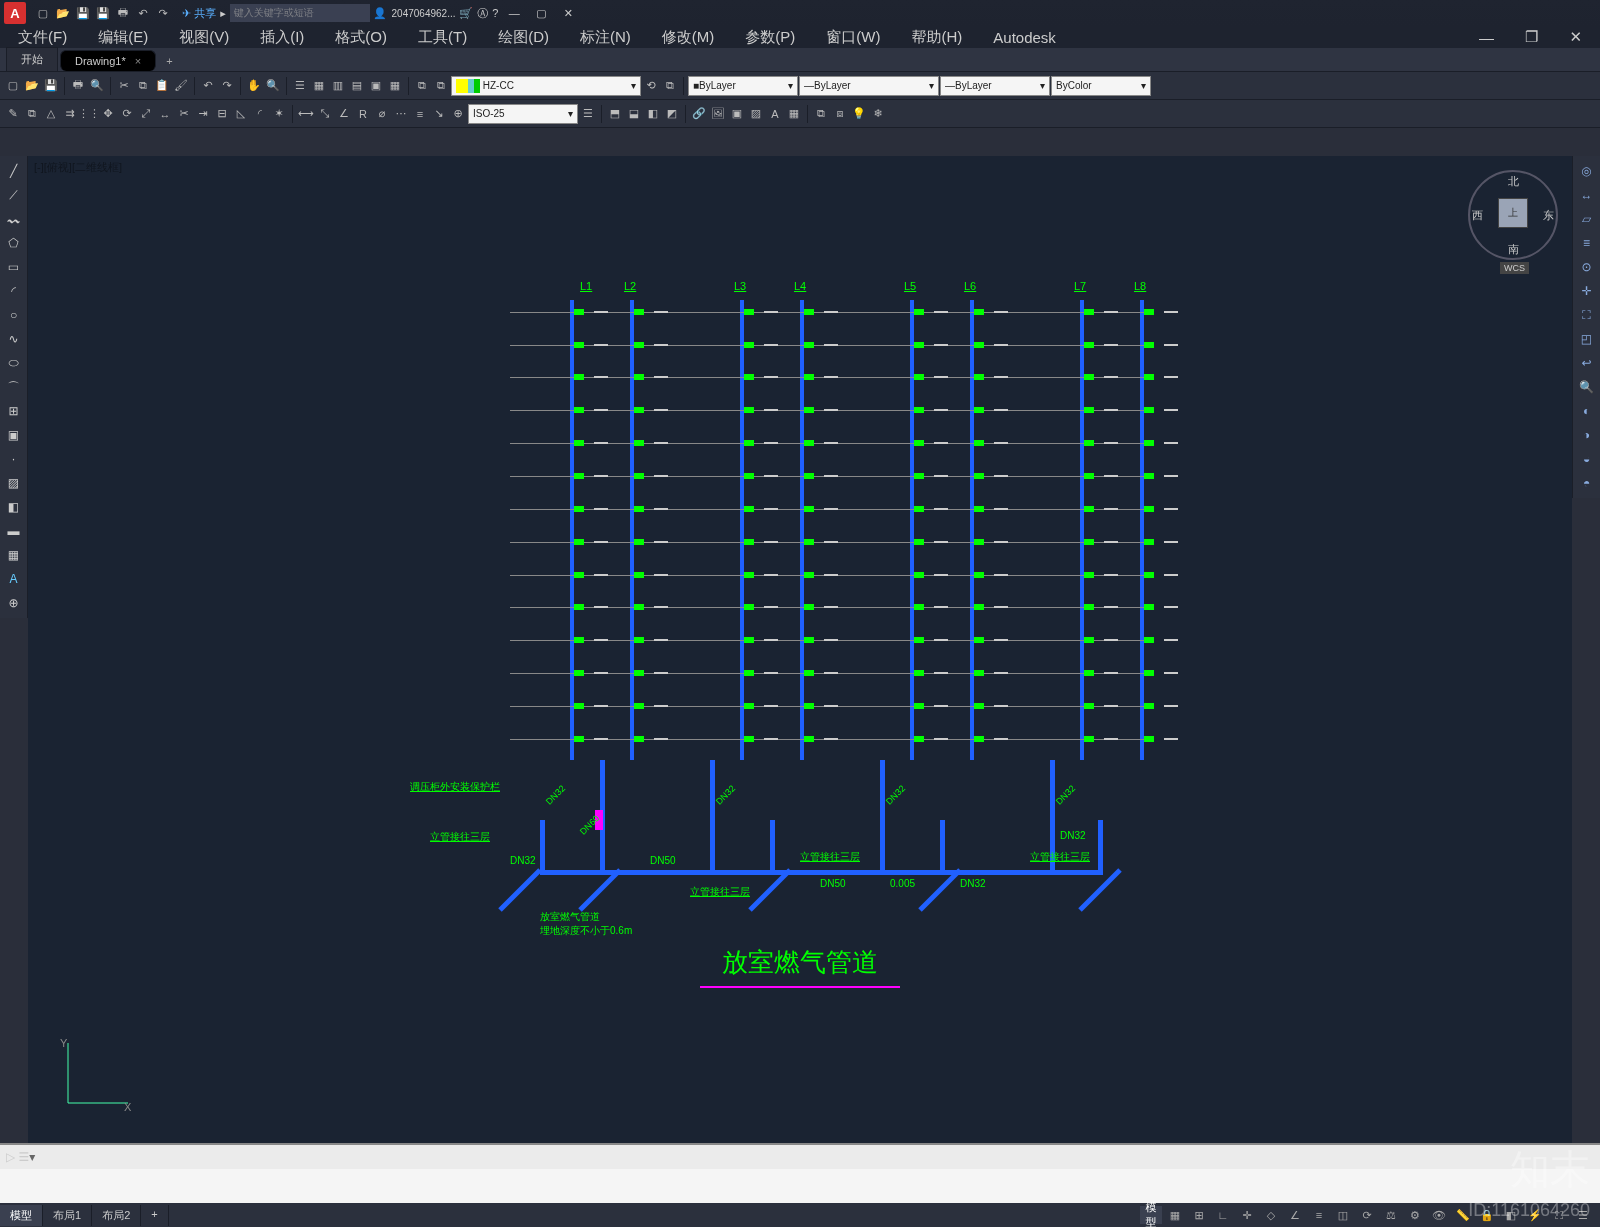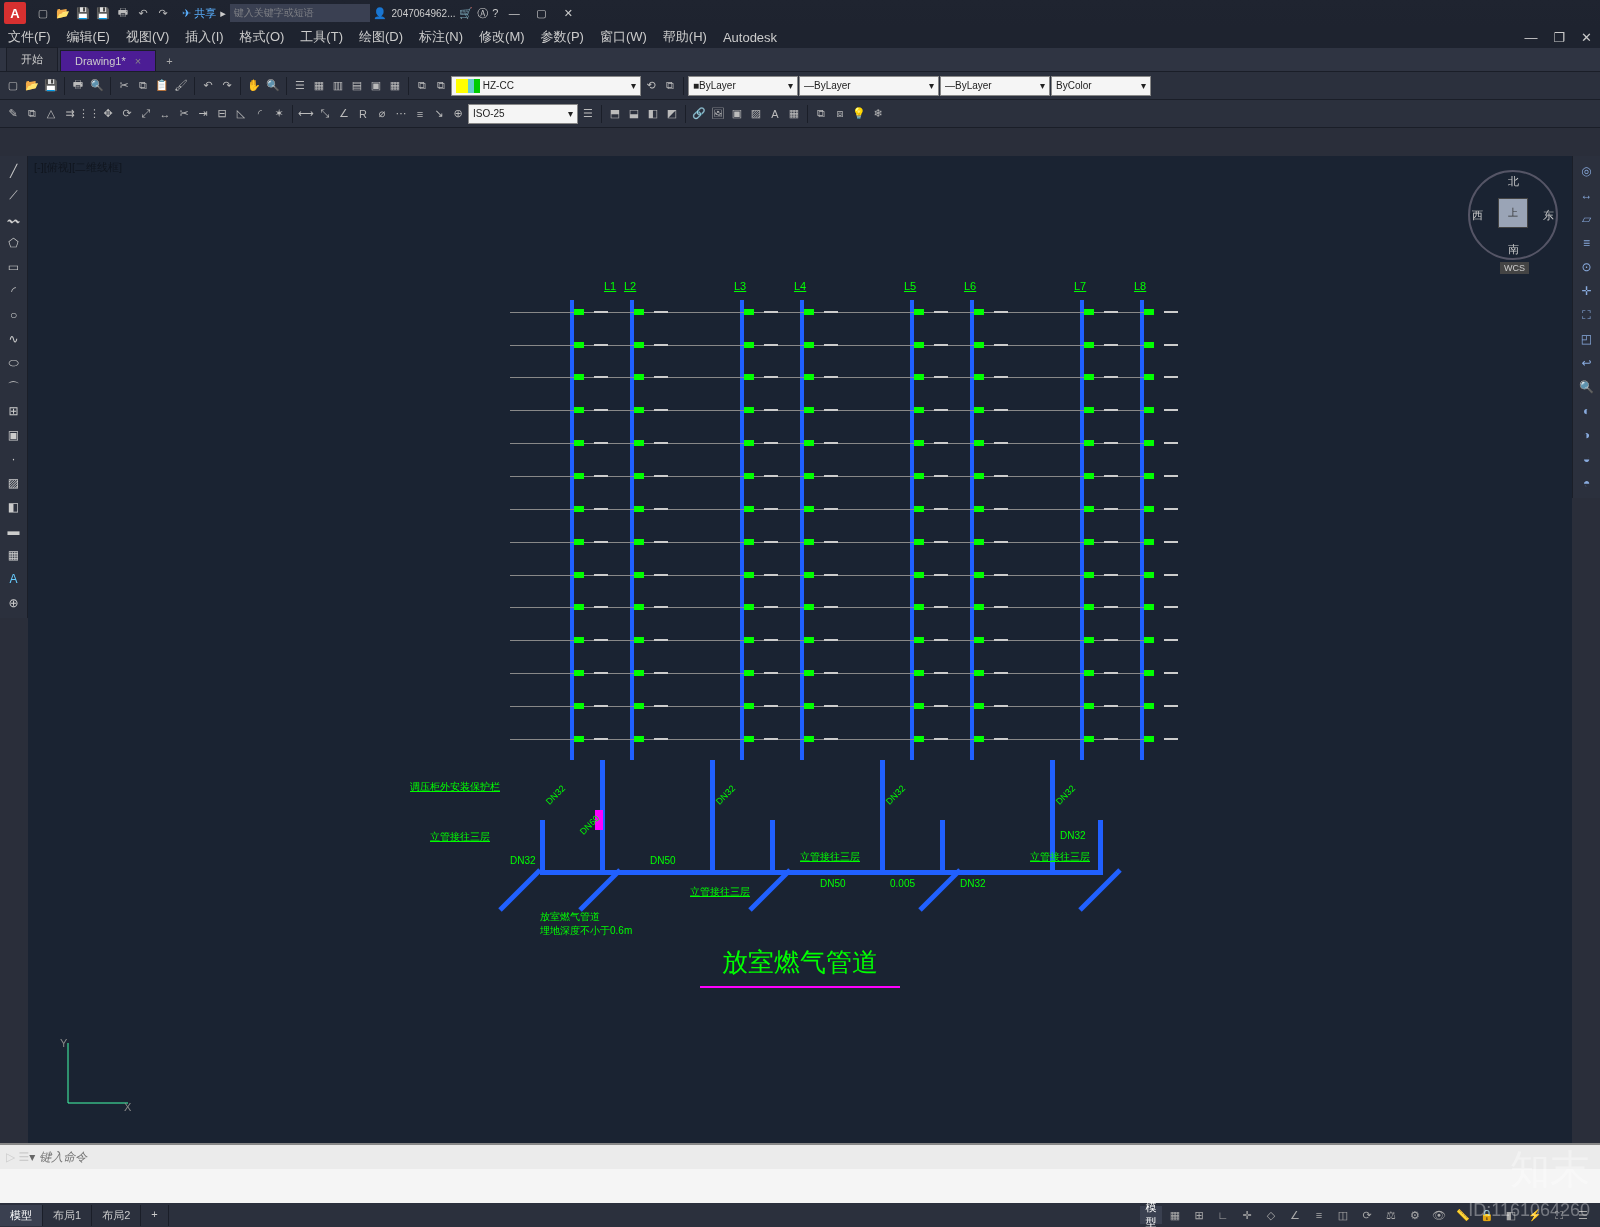--- a/index.html
+++ b/index.html
@@ -10,27 +10,27 @@
   .qat { display:flex; align-items:center; gap:2px; padding:0 4px; }
   .qat .ico, .toolbar .ico, .ribbon-ico { width:18px; height:18px; display:inline-flex; align-items:center; justify-content:center; color:#bbb; border:1px solid transparent; border-radius:2px; font-size:11px; }
   .title-center { flex:1; text-align:center; color:#ddd; font-size:12px; }
   .title-right { display:flex; align-items:center; gap:4px; padding-right:4px; }
   .search-box { background:#3a4052; width:140px; height:18px; font-size:10px; color:#999; padding:0 4px; display:flex; align-items:center; }
   .win-btns span { display:inline-block; width:24px; text-align:center; color:#ccc; }
   .a-logo { width:22px; height:22px; background:#d73030; color:#fff; font-weight:bold; display:flex; align-items:center; justify-content:center; border-radius:2px; margin:0 4px; font-size:13px; }
   .share-btn { color:#5ab0ff; font-size:11px; margin-left:8px; }
   
   
-  .menubar { height:22px; background:#1e232f; display:flex; align-items:center; padding:0 0; font-size:13px; gap:0; }
+  .menubar { height:22px; background:#1e232f; display:flex; align-items:center; padding:0 10px; font-size:15px; gap:15px; }
   .menubar span { padding:2px 8px; color:#ccc; }
   
   
   .filetabs { height:24px; background:#2f3442; display:flex; align-items:flex-end; padding-left:6px; font-size:11px; border-bottom:1px solid #1a1e28; }
   .filetab { padding:4px 14px; background:#2a2e3a; border:1px solid #1a1e28; border-bottom:none; margin-right:2px; color:#ccc; }
-  .filetab.active { background:#4c1d95; }
+  .filetab.active { background:#000000;border-radius:6px; }
   .filetab .x { margin-left:6px; color:#888; }
   .filetab.plus { background:transparent; border:none; color:#aaa; padding:4px 8px; }
   
   
   .toolbar { height:28px; background:#2b303d; border-bottom:1px solid #1a1e28; display:flex; align-items:center; padding:0 4px; gap:1px; flex-wrap:nowrap; }
   .toolbar .sep { width:1px; height:18px; background:#1a1e28; margin:0 3px; }
   .dd { height:20px; background:#f5f5f5; color:#222; font-size:10px; display:inline-flex; align-items:center; padding:0 4px; border:1px solid #888; }
   .layer-swatch { width:24px; height:14px; display:inline-flex; }
   .layer-swatch i { flex:1; }
   
@@ -304,21 +304,21 @@
     <div class="cube">上</div>
     <span class="lbl" style="left:40px;top:4px">北</span>
     <span class="lbl" style="left:40px;top:72px">南</span>
     <span class="lbl" style="left:4px;top:38px">西</span>
     <span class="lbl" style="right:4px;top:38px">东</span>
     <div class="wcs">WCS</div>
   </div>
 
   <div class="drawing">
     <div class="risers" id="risers">
-        <div class="riser-label" style="left: 62px; padding-left: 32px;">L1</div>
+        <div class="riser-label" style="left: 38px; padding-left: 32px;">L1</div>
         <div class="riser" style="left: 60px;"></div>
         <div class="riser-label" style="left: 114px;">L2</div>
         <div class="riser" style="left: 120px;"></div>
         <div class="riser-label" style="left: 224px;">L3</div>
         <div class="riser" style="left: 230px;"></div>
         <div class="riser-label" style="left: 284px;">L4</div>
         <div class="riser" style="left: 290px;"></div>
         <div class="riser-label" style="left: 394px;">L5</div>
         <div class="riser" style="left: 400px;"></div>
         <div class="riser-label" style="left: 454px;">L6</div>
@@ -614,21 +614,20 @@
       <line x1="10" y1="70" x2="10" y2="10"></line>
     <text x="66" y="78">X</text>
       <text x="2" y="14">Y</text>
   </svg>
 </div>
 
 <div class="cmdarea">
   <div class="cmd-input">
     <span>▷&nbsp;☰</span>
     <span class="chev">▾</span>
-    <input placeholder="键入命令" style="">
   </div>
 </div>
 
 <div class="statusbar">
   <div class="ltabs">
     <span class="active">模型</span>
     <span>布局1</span>
     <span>布局2</span>
     <span>+</span>
   </div>

